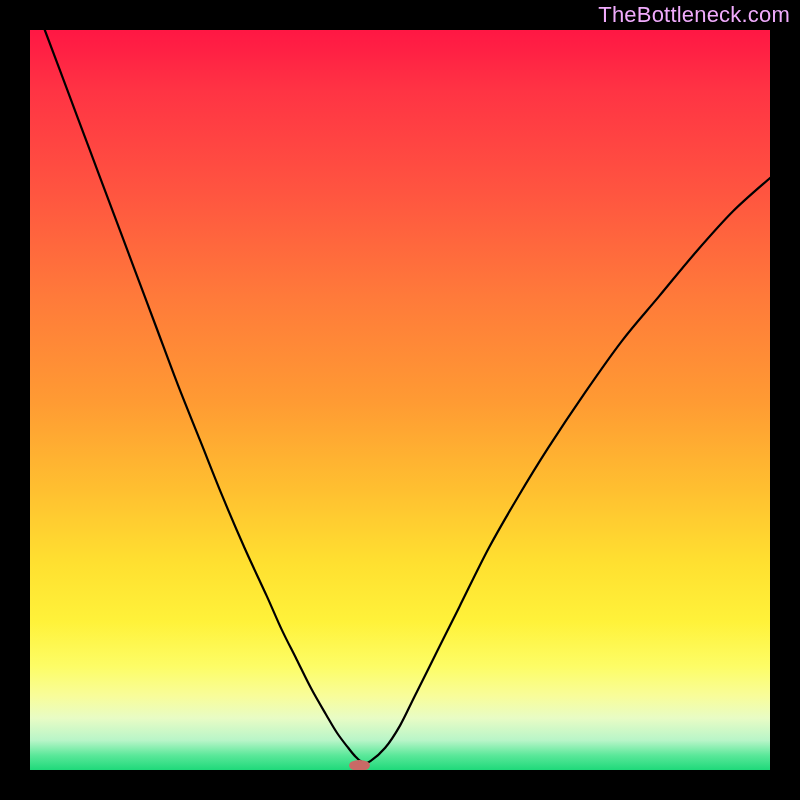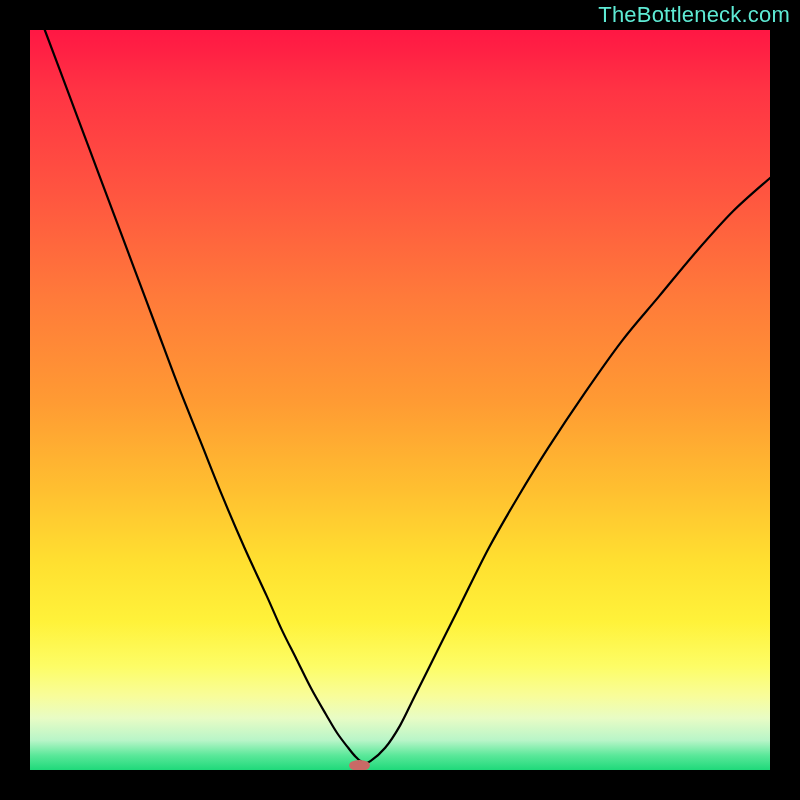--- a/index.html
+++ b/index.html
@@ -7,21 +7,21 @@
   .frame {
     position: relative;
     width: 800px;
     height: 800px;
     background: #000;
   }
   .watermark {
     position: absolute;
     top: 2px;
     right: 10px;
-    color: #5eead4;
+    color: #f0abfc;
     font-family: Arial, Helvetica, sans-serif;
     font-size: 22px;
     letter-spacing: 0.2px;
     z-index: 5;
   }
   .plot-area {
     position: absolute;
     left: 30px;
     top: 30px;
     width: 740px;

